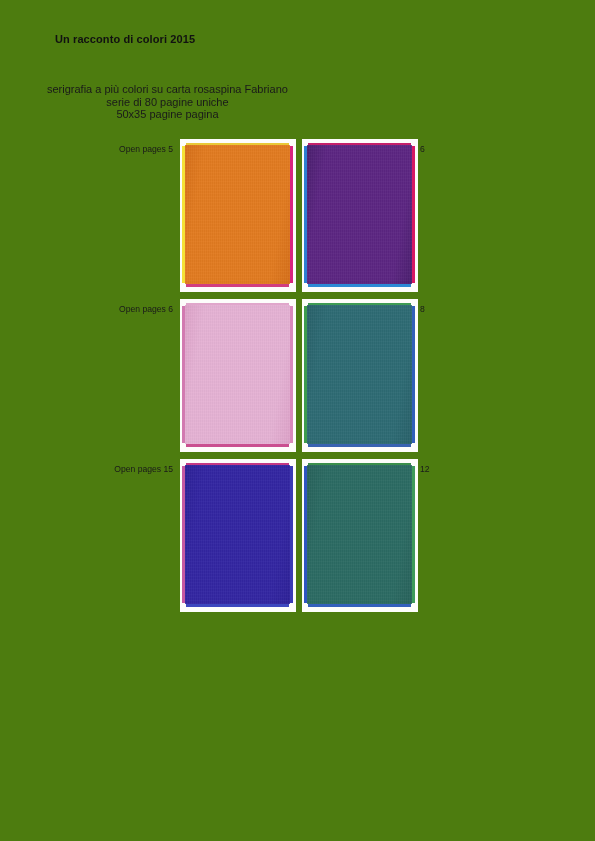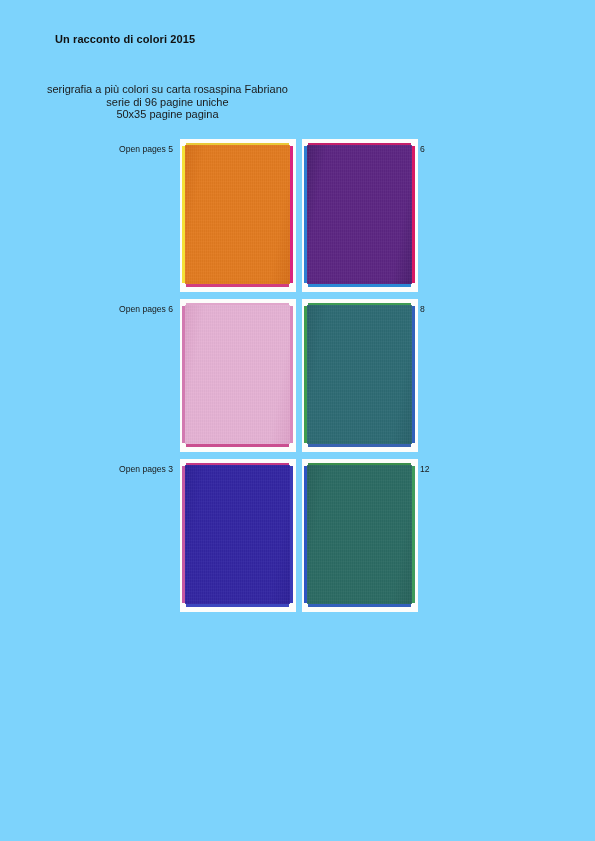--- a/index.html
+++ b/index.html
@@ -12,21 +12,21 @@
     height: 841px;
     position: relative;
     font-family: "Liberation Sans", sans-serif;
     color: #1a1a1a;
     overflow: hidden;
   }
 
   .page {
     position: absolute;
     inset: 0;
-    background: #7dd3fc;
+    background: #4d7c0f;
   }
 
   
   .doc-title {
     position: absolute;
     left: 55px;
     top: 33px;
     font-size: 11px;
     font-weight: bold;
     letter-spacing: 0.1px;
@@ -131,21 +131,21 @@
 </style>
 </head>
 <body>
 
 <div class="page">
 
   <div class="doc-title">Un racconto di colori 2015</div>
 
   <div class="doc-desc">
     <div>serigrafia a più colori su carta rosaspina Fabriano</div>
-    <div>serie di 96 pagine uniche</div>
+    <div>serie di 80 pagine uniche</div>
     <div>50x35 pagine pagina</div>
   </div>
 
   <div class="plate-grid">
 
     <div class="plate-row">
       <div class="row-label">Open pages 5</div>
       <div class="row-number">6</div>
       <div class="card left">
         <div class="plate" id="p0l" style="box-shadow: rgb(244, 226, 58) -4px 0px 0px -1px, rgb(214, 38, 126) 4px 0px 0px -1px, rgb(232, 201, 58) 0px -3px 0px -1px, rgb(207, 63, 127) 0px 4px 0px -1px; outline: rgb(212, 112, 28) solid 1px; outline-offset: -1px;">
@@ -169,21 +169,21 @@
       </div>
       <div class="card right">
         <div class="plate" id="p1r" style="box-shadow: rgb(63, 155, 79) -4px 0px 0px -1px, rgb(51, 96, 184) 4px 0px 0px -1px, rgb(63, 155, 85) 0px -3px 0px -1px, rgb(58, 99, 176) 0px 4px 0px -1px; outline: rgb(42, 97, 106) solid 1px; outline-offset: -1px;">
             <span class="ink" style="background: linear-gradient(100deg, rgb(42, 97, 106) 0%, rgb(47, 107, 116) 16%, rgb(47, 107, 116) 84%, rgb(42, 97, 106) 100%);"></span>
           </div>
       </div>
     </div>
 
 
     <div class="plate-row">
-      <div class="row-label">Open pages 3</div>
+      <div class="row-label">Open pages 15</div>
       <div class="row-number">12</div>
       <div class="card left">
         <div class="plate" id="p3l" style="box-shadow: rgb(196, 90, 160) -4px 0px 0px -1px, rgb(58, 58, 180) 4px 0px 0px -1px, rgb(194, 58, 132) 0px -3px 0px -1px, rgb(61, 71, 189) 0px 4px 0px -1px; outline: rgb(46, 33, 150) solid 1px; outline-offset: -1px;">
             <span class="ink" style="background: linear-gradient(100deg, rgb(46, 33, 150) 0%, rgb(51, 38, 160) 16%, rgb(51, 38, 160) 84%, rgb(46, 33, 150) 100%);"></span>
           </div>
       </div>
       <div class="card right">
         <div class="plate" id="p3r" style="box-shadow: rgb(47, 85, 192) -4px 0px 0px -1px, rgb(63, 155, 92) 4px 0px 0px -1px, rgb(60, 143, 77) 0px -3px 0px -1px, rgb(53, 96, 187) 0px 4px 0px -1px; outline: rgb(41, 98, 91) solid 1px; outline-offset: -1px;">
             <span class="ink" style="background: linear-gradient(100deg, rgb(41, 98, 91) 0%, rgb(45, 107, 99) 16%, rgb(45, 107, 99) 84%, rgb(41, 98, 91) 100%);"></span>
           </div>

